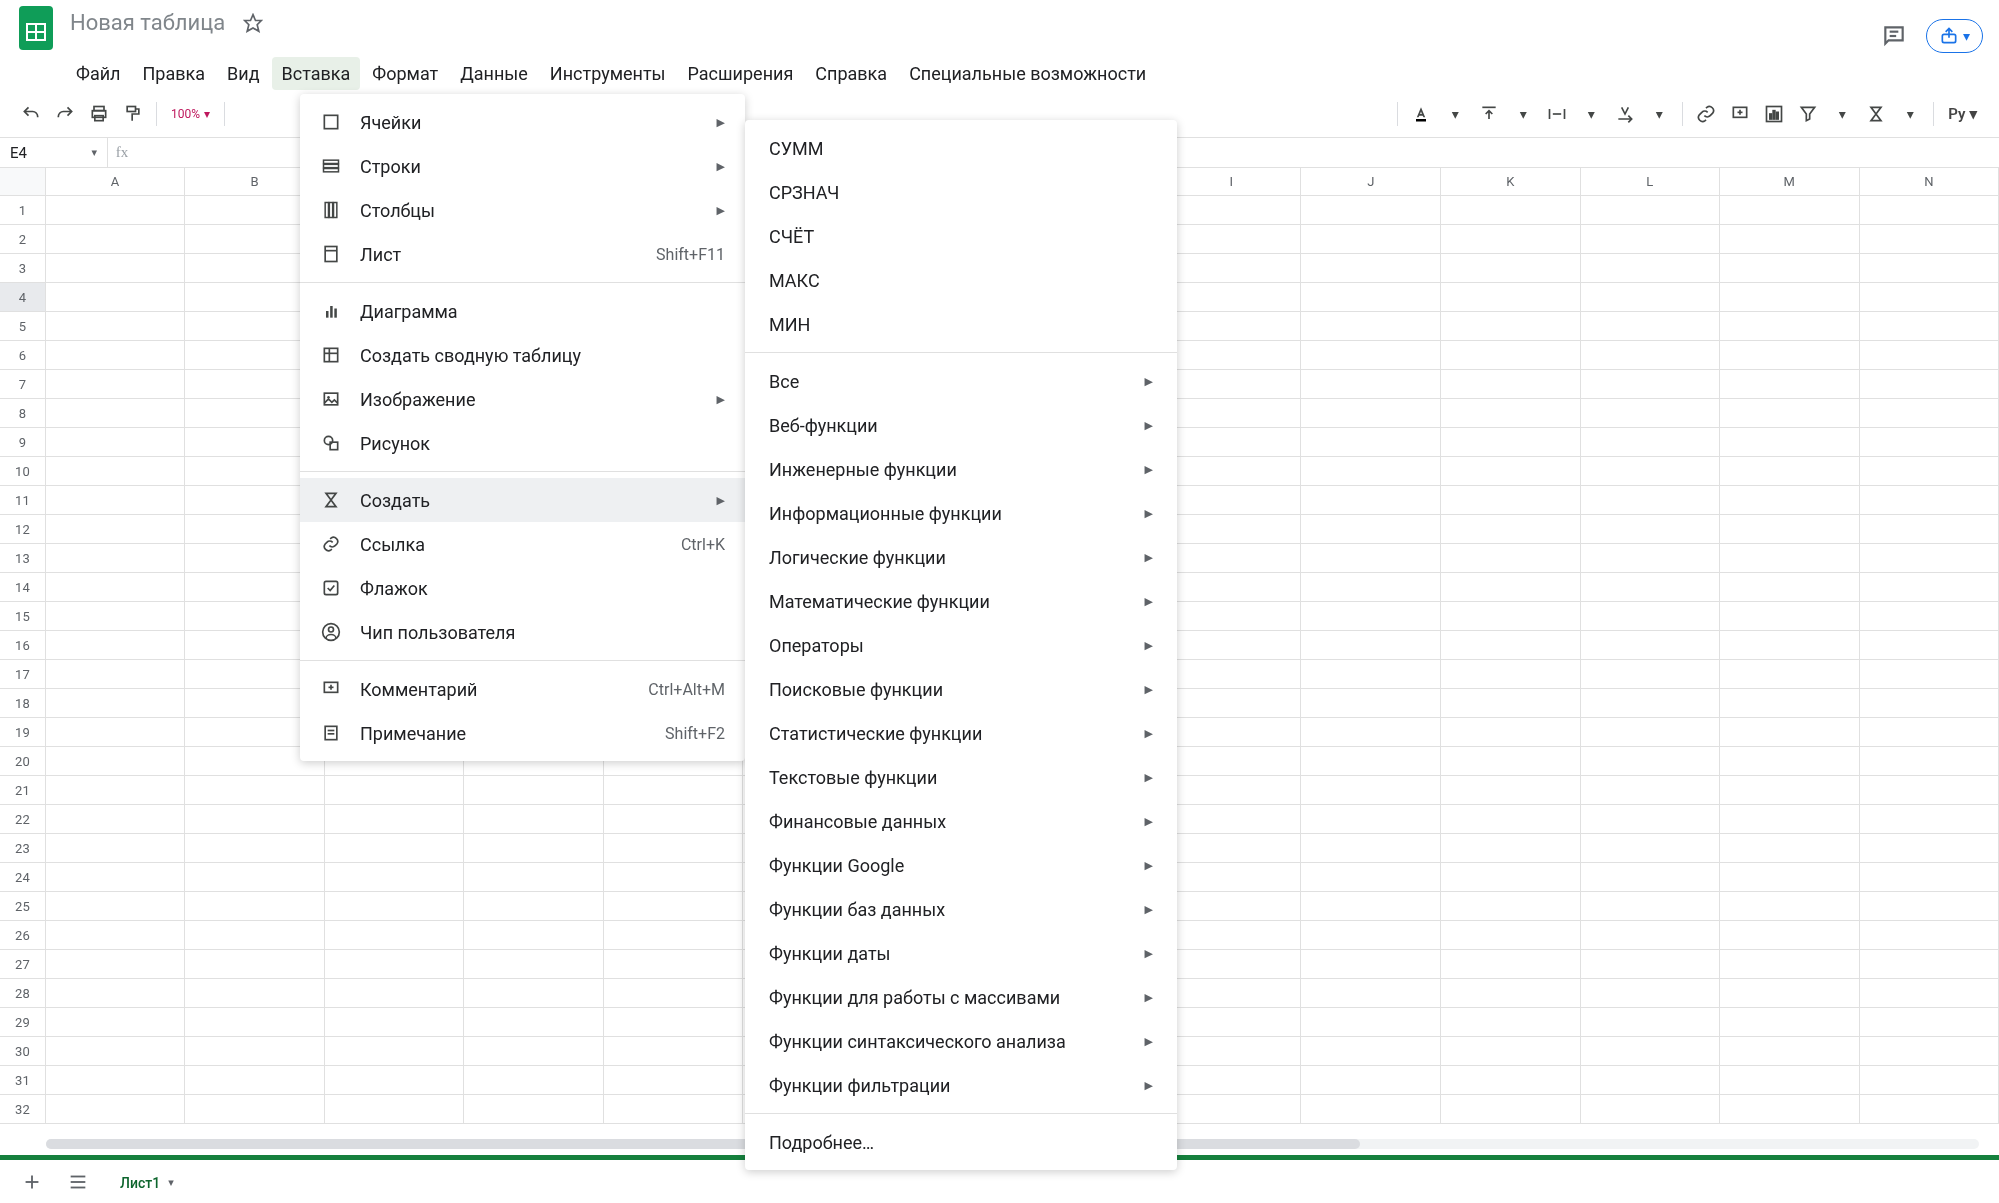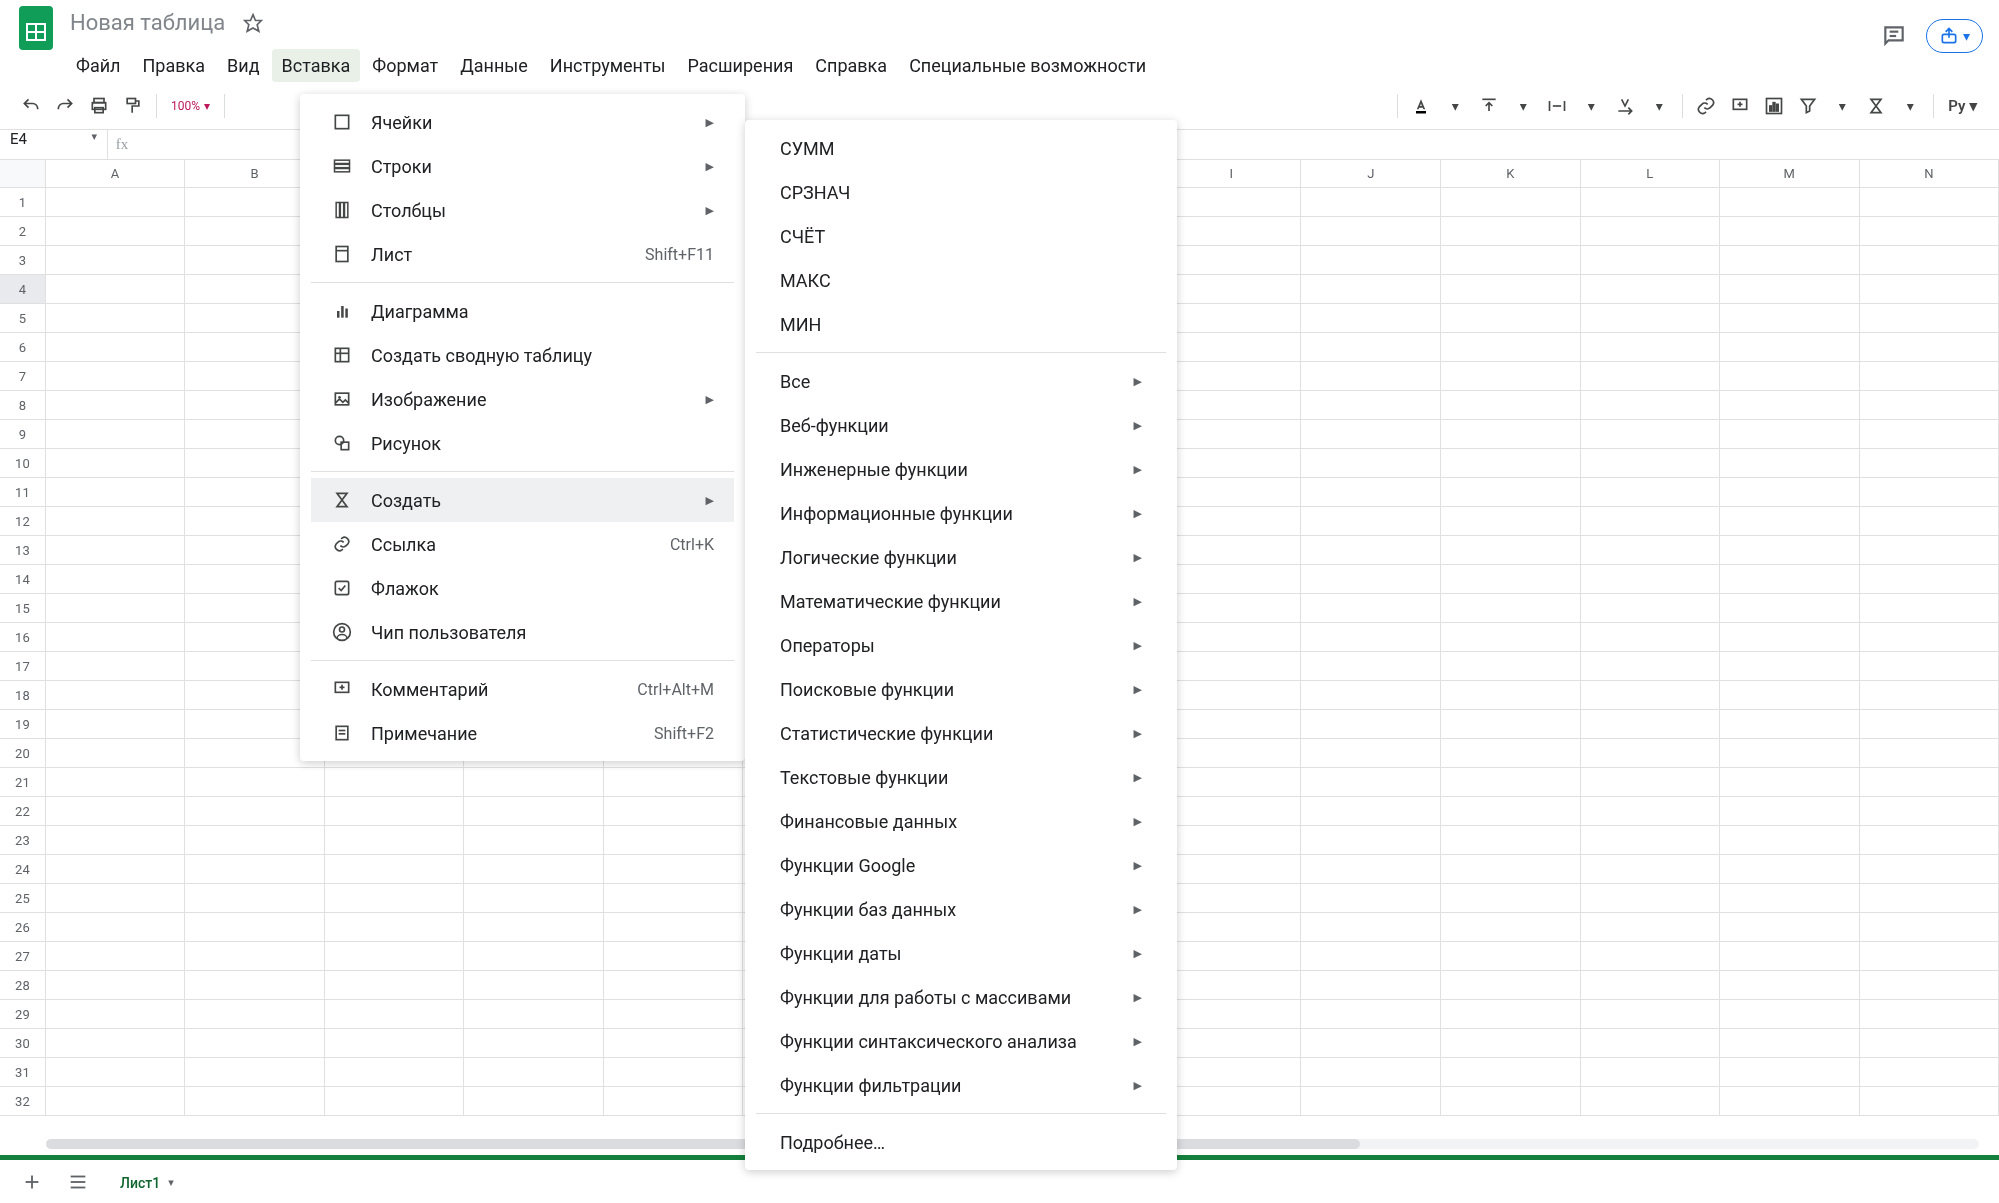--- a/index.html
+++ b/index.html
@@ -5,56 +5,56 @@
 * { box-sizing: border-box; margin: 0; padding: 0; }
 body { font-family: "Google Sans", Roboto, Arial, sans-serif; font-size: 14px; color: #202124; background: #fff; overflow: hidden; width: 1999px; height: 1203px; position: relative; }
 
 .header { display: flex; align-items: flex-start; padding: 8px 16px 0 16px; }
 .logo { width: 40px; height: 40px; margin-right: 10px; display:flex; align-items:center; justify-content:center;}
 .title-area { flex: 1; }
 .title-row { display: flex; align-items: center; gap: 14px; }
 .doc-title { font-size: 22px; color: #80868b; padding: 2px 4px; }
 .star-icon { width: 20px; height: 20px; color: #5f6368; }
 
-.menubar { display: flex; gap: 2px; margin-top: 12px; }
+.menubar { display: flex; gap: 2px; margin-top: 20px; }
 .menu-item { padding: 6px 10px; font-size: 18px; color: #202124; border-radius: 4px; cursor: pointer; }
 .menu-item.active { background: #e8f0e8; }
 
 .header-right { display: flex; align-items: center; gap: 14px; padding-top: 10px; }
 .comment-btn { width: 36px; height: 36px; display:flex; align-items:center; justify-content:center; color:#5f6368; }
 .share-btn { display:flex; align-items:center; gap:4px; border:1px solid #1a73e8; border-radius:22px; padding:6px 12px; color:#1a73e8; }
 
 .toolbar { display: flex; align-items: center; gap: 4px; padding: 6px 16px; border-bottom: 1px solid #e0e0e0; height: 48px; background:#fff; }
 .tbtn { width: 30px; height: 30px; display:flex; align-items:center; justify-content:center; color:#444746; border-radius:4px; }
 .tbtn svg { width:20px; height:20px; }
 .tsep { width:1px; height:24px; background:#dadce0; margin:0 4px; }
 .zoom { font-size:12px; color:#be185d; padding:0 6px; display:flex; align-items:center; gap:4px; }
 .py-chip { font-weight:600; color:#444; padding:2px 6px; display:flex; align-items:center; gap:4px; font-size:15px;}
 
 .namebox-row { display:flex; align-items:center; height:30px; border-bottom:1px solid #e0e0e0; }
-.namebox { width:108px; border-right:1px solid #e0e0e0; height:100%; display:flex; align-items:flex-start; padding:0 10px; font-size:15px; color:#202124; justify-content:space-between; }
+.namebox { width:108px; border-right:1px solid #e0e0e0; height:100%; display:flex; align-items:center; padding:0 10px; font-size:15px; color:#202124; justify-content:space-between; }
 .fx-label { width:28px; color:#9aa0a6; text-align:center; font-family:serif; font-size:15px;}
 .fx-input { flex:1; height:100%; }
 
 .grid-wrap { position:relative; height: calc(1203px - 200px); overflow:hidden; }
 .col-headers { display:flex; height:28px; border-bottom:1px solid #e0e0e0; }
 .corner { width:46px; border-right:1px solid #e0e0e0; background:#f8f9fa; }
 .col-h { width:140px; border-right:1px solid #e0e0e0; background:#fff; display:flex; align-items:center; justify-content:center; font-size:13px; color:#5f6368; }
 .rows { }
 .row { display:flex; height:29px; }
 .row-h { width:46px; border-right:1px solid #e0e0e0; border-bottom:1px solid #e0e0e0; background:#fff; display:flex; align-items:center; justify-content:center; font-size:13px; color:#5f6368; }
 .row.sel .row-h { background:#e8eaed; }
 .cell { width:140px; border-right:1px solid #e0e0e0; border-bottom:1px solid #e0e0e0; }
 
 .sheet-tabs { position:absolute; bottom:0; left:0; right:0; height:48px; border-top:5px solid #15803d; display:flex; align-items:center; padding:0 14px; gap:10px; background:#fff;}
 .sheet-add, .sheet-all { width:36px; height:36px; display:flex; align-items:center; justify-content:center; color:#5f6368; }
 .sheet-tab { padding:8px 14px; display:flex; align-items:center; gap:8px; color:#0d652d; font-weight:500; border-top:2px solid transparent; }
 .sheet-tab.active { background:#fff; box-shadow:inset 0 -3px 0 #0d652d00; }
 
-.dropdown { position:absolute; background:#fff; box-shadow:0 2px 10px rgba(0,0,0,.2); border-radius:4px; padding:6px 11px; z-index:100; }
+.dropdown { position:absolute; background:#fff; box-shadow:0 2px 10px rgba(0,0,0,.2); border-radius:4px; padding:6px 0; z-index:100; }
 .menu1 { left:300px; top:94px; width:445px; }
 .menu2 { left:745px; top:120px; width:432px; }
 .ditem { display:flex; align-items:center; height:44px; padding:0 20px; font-size:18px; color:#202124; cursor:pointer; gap:18px; }
 .ditem.highlighted { background:#eef0f2; }
 .ditem .iconslot { width:22px; height:22px; display:flex; align-items:center; justify-content:center; color:#444746; }
 .ditem .label { flex:1; }
 .ditem .shortcut { color:#5f6368; font-size:16px; }
 .ditem .arrow { color:#5f6368; font-size:11px; }
 .dsep { height:1px; background:#e0e0e0; margin:6px 0; }
 

